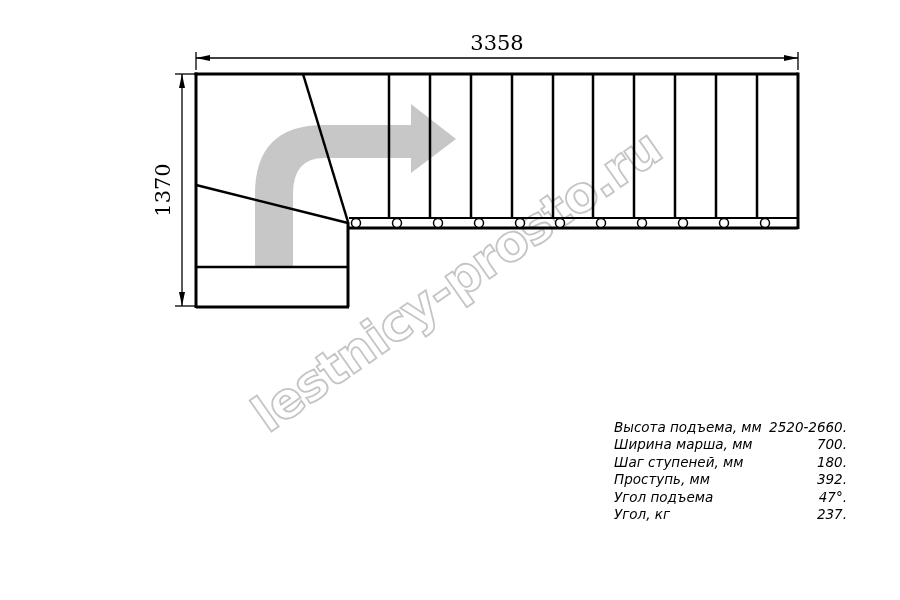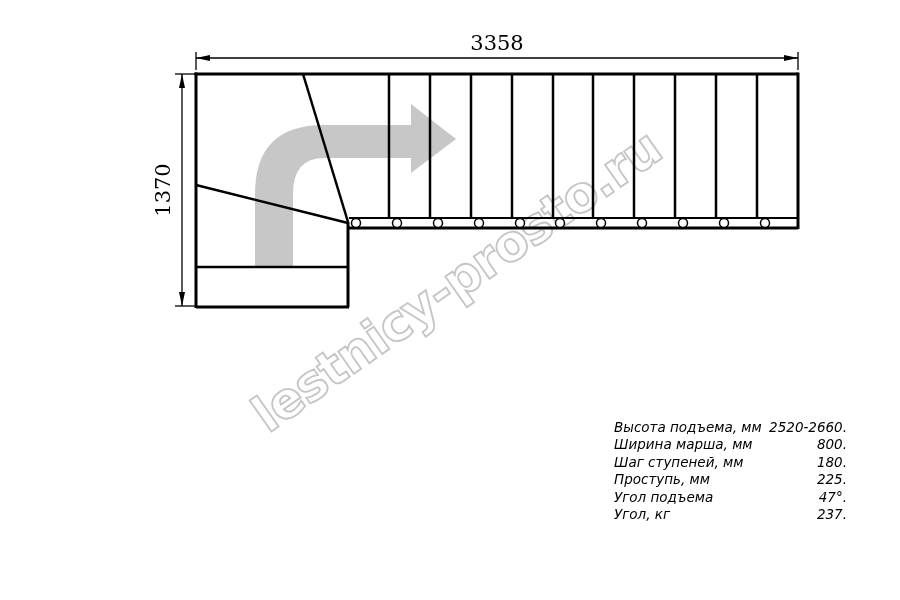--- a/index.html
+++ b/index.html
@@ -120,29 +120,29 @@
     </g>
   </svg>
 
   <div class="specs">
     <div class="spec-row">
       <span class="spec-label">Высота подъема, мм</span>
       <span class="spec-value">2520-2660.</span>
     </div>
     <div class="spec-row">
       <span class="spec-label">Ширина марша, мм</span>
-      <span class="spec-value">800.</span>
+      <span class="spec-value">700.</span>
     </div>
     <div class="spec-row">
       <span class="spec-label">Шаг ступеней, мм</span>
       <span class="spec-value">180.</span>
     </div>
     <div class="spec-row">
       <span class="spec-label">Проступь, мм</span>
-      <span class="spec-value">225.</span>
+      <span class="spec-value">392.</span>
     </div>
     <div class="spec-row">
       <span class="spec-label">Угол подъема</span>
       <span class="spec-value">47°.</span>
     </div>
     <div class="spec-row">
       <span class="spec-label">Угол, кг</span>
       <span class="spec-value">237.</span>
     </div>
   </div>

